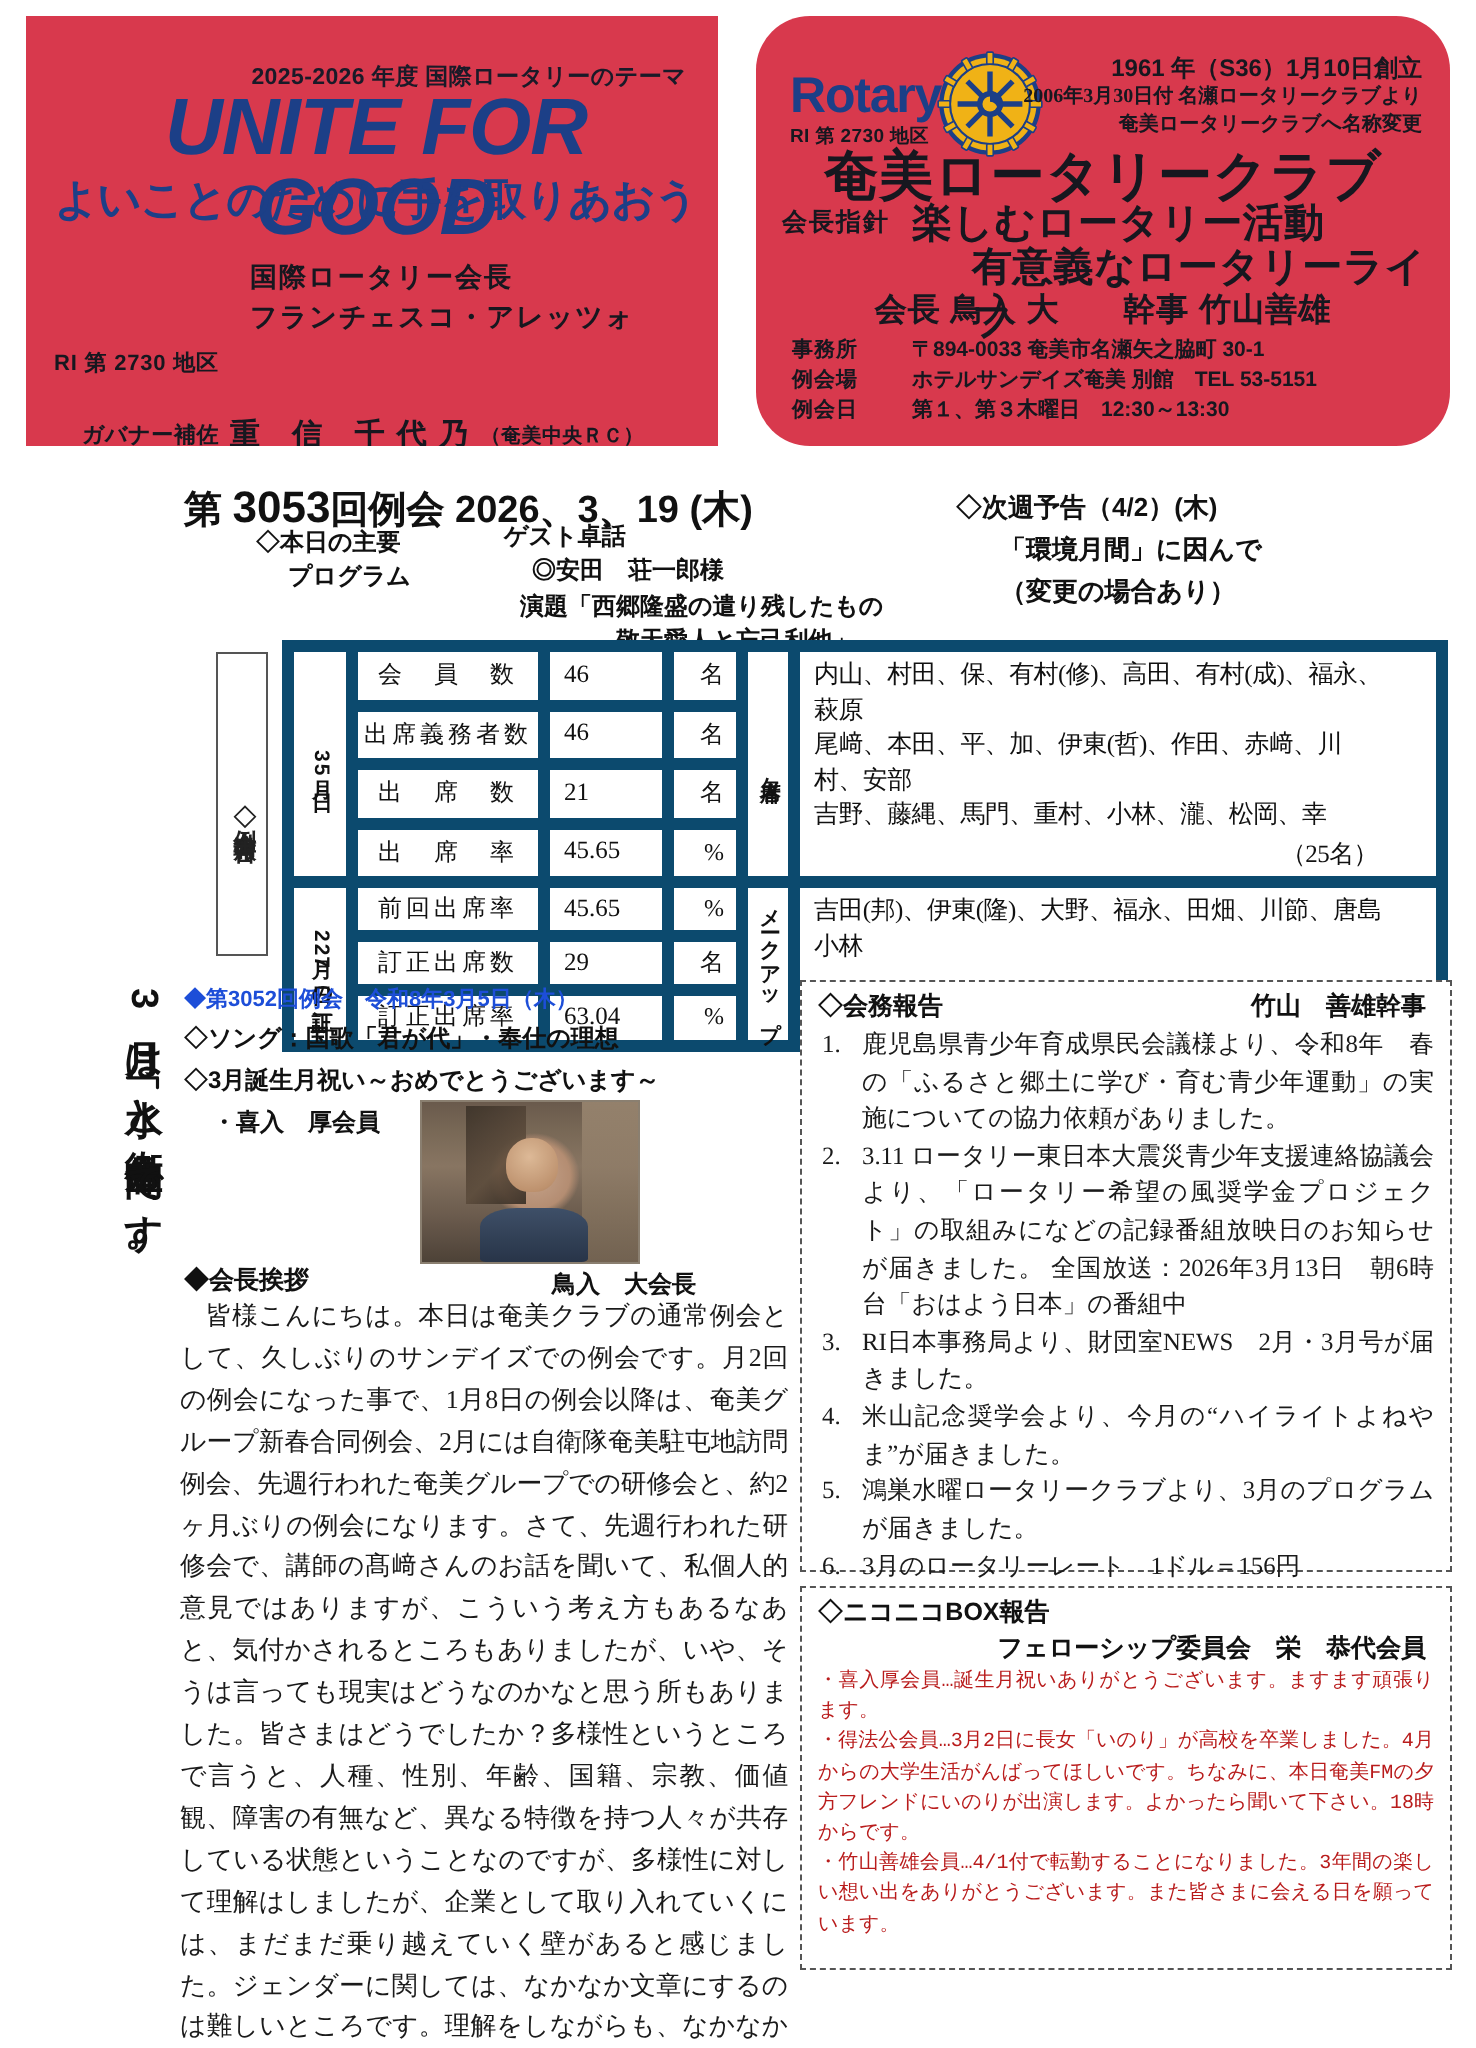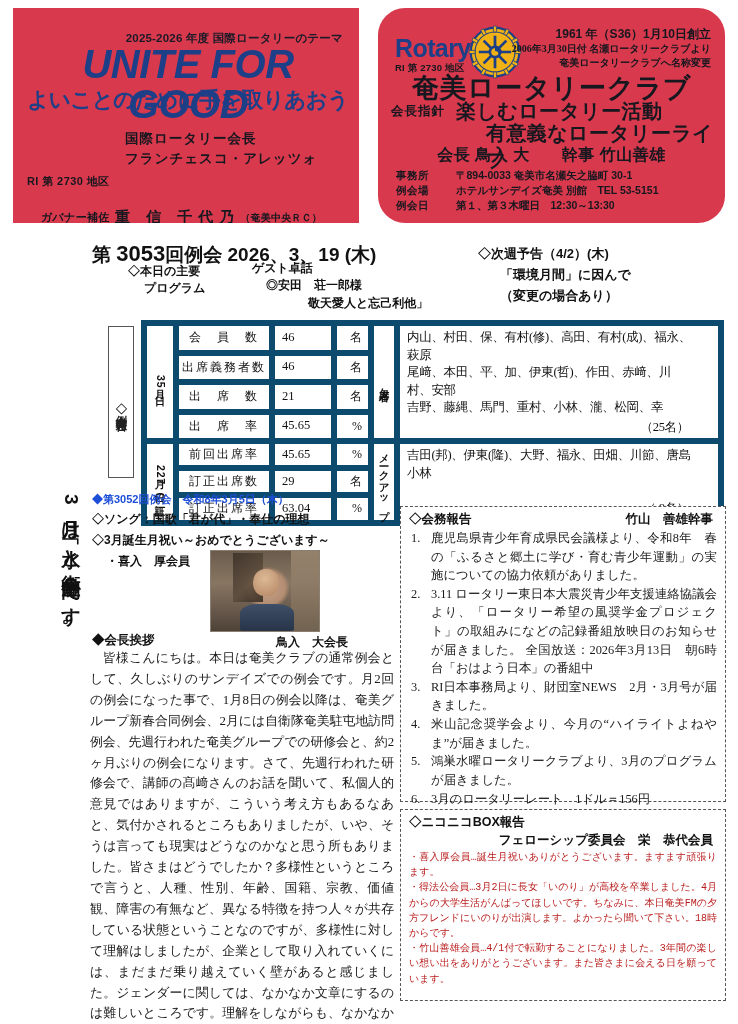--- a/index.html
+++ b/index.html
@@ -483,21 +483,20 @@
   }
   .greet-body p { margin: 0; text-indent: 1em; }
 
   
   .box {
     position: absolute;
     border: 1px dashed #555;
     background: #fff;
     box-sizing: border-box;
     padding: 4px 8px 6px 8px;
-    margin-top: 16px;
   }
   .box-kaimu { top: 490px; left: 400px; width: 326px; height: 296px; }
   .box-nico  { top: 793px; left: 400px; width: 326px; height: 192px; }
 
   .box-title {
     font-family: "Liberation Sans", sans-serif;
     font-size: 12.5px;
     font-weight: bold;
     color: #111;
     display: flex;
@@ -649,20 +648,21 @@
 <div class="meeting-title"><span>第</span> <span class="num">3053</span><span>回例会</span> <span class="dt">2026、3、19</span> <span>(木)</span></div>
 
 <div class="prog-label">
   <span>◇本日の主要</span>
   <span class="l2">プログラム</span>
 </div>
 
 <div class="prog-body">
   <div>ゲスト卓話</div>
   <div class="ln2">◎安田　荘一郎様</div>
+  <div class="ln3">演題「西郷隆盛の遣り残したもの</div>
   <div class="ln4">敬天愛人と忘己利他」</div>
 </div>
 
 <div class="next-week">
   <span>◇次週予告（4/2）(木)</span>
   <span class="c">「環境月間」に因んで</span>
   <span class="c">（変更の場合あり）</span>
 </div>
 
 <div class="att-sidelabel">◇例会出席報告</div>

